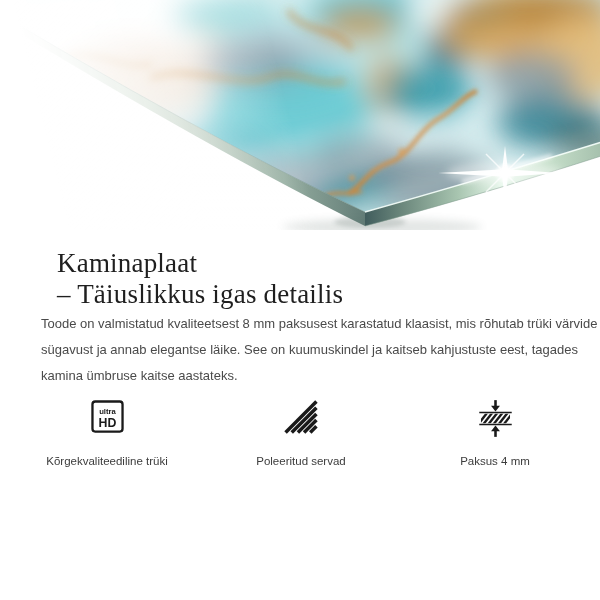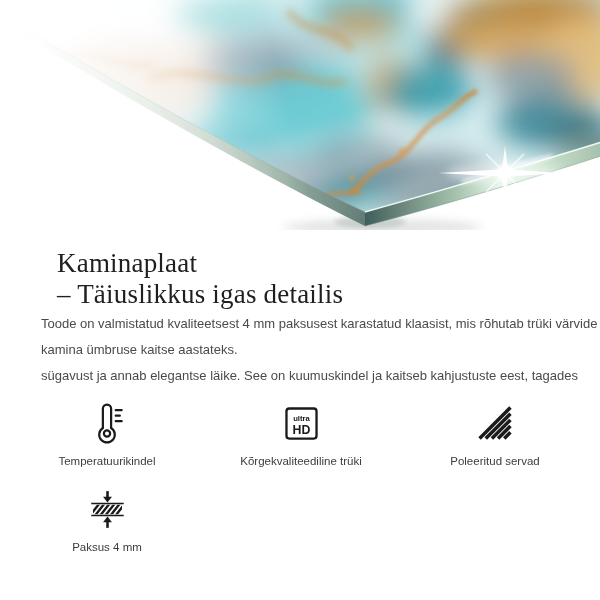--- a/index.html
+++ b/index.html
@@ -19,21 +19,21 @@
   .heading span{display:block;}
   .desc{
     position:absolute;left:41px;top:311px;
     font-size:13px;line-height:26px;color:#4a4a4a;white-space:nowrap;
   }
   .features{
     position:absolute;left:10px;top:398px;
     display:grid;grid-template-columns:repeat(3,194px);grid-auto-rows:86px;
   }
   .feature{display:flex;flex-direction:column;align-items:center;}
-  .icon-box{height:50px;display:flex;align-items:center;justify-content:center;}
+  .icon-box{height:50px;display:flex;justify-content:center;}
   .feature-label{font-size:11.5px;color:#3c3c3c;margin-top:7px;text-align:center;}
   .icon-stroke{stroke:#1a1a1a;fill:none;}
 </style>
 </head>
 <body>
 
 <div class="hero">
 <svg width="600" height="230" viewBox="0 0 600 230">
   <defs>
     <filter id="blurA" x="-60%" y="-60%" width="220%" height="220%">
@@ -152,41 +152,27 @@
   </g>
 </svg>
 </div>
 
 <h1 class="heading">
   <span>Kaminaplaat</span>
   <span>– Täiuslikkus igas detailis</span>
 </h1>
 
 <div class="desc">
-  <div>Toode on valmistatud kvaliteetsest 4 mm paksusest karastatud klaasist, mis rõhutab trüki värvide</div>
+  <div>Toode on valmistatud kvaliteetsest 8 mm paksusest karastatud klaasist, mis rõhutab trüki värvide</div>
+  <div>sügavust ja annab elegantse läike. See on kuumuskindel ja kaitseb kahjustuste eest, tagades</div>
   <div>kamina ümbruse kaitse aastateks.</div>
-  <div>sügavust ja annab elegantse läike. See on kuumuskindel ja kaitseb kahjustuste eest, tagades</div>
 </div>
 
 <div class="features">
 
-  <div class="feature">
-    <div class="icon-box">
-      <svg width="44" height="44" viewBox="0 0 48 48">
-        <g class="icon-stroke" stroke-width="2.4" stroke-linecap="round">
-          <path d="M19.5 29.5 V8.5 a4.5 4.5 0 0 1 9 0 V29.5 a8.5 8.5 0 1 1 -9 0 Z"></path>
-          <circle cx="24" cy="35.5" r="3.4"></circle>
-          <path d="M33.5 10 h6.5"></path>
-          <path d="M33.5 16 h4.5"></path>
-          <path d="M33.5 22 h6.5"></path>
-        </g>
-      </svg>
-    </div>
-    <div class="feature-label">Temperatuurikindel</div>
-  </div>
 
   <div class="feature">
     <div class="icon-box">
       <svg width="37" height="37" viewBox="0 0 48 48">
         <rect x="4.5" y="4.5" width="39" height="39" rx="3.5" class="icon-stroke" stroke-width="3"></rect>
         <text x="24" y="20.5" text-anchor="middle" font-size="10" font-weight="bold" fill="#1a1a1a" font-family="Liberation Sans, DejaVu Sans, sans-serif">ultra</text>
         <text x="24" y="37" text-anchor="middle" font-size="16" font-weight="bold" fill="#1a1a1a" font-family="Liberation Sans, DejaVu Sans, sans-serif">HD</text>
       </svg>
     </div>
     <div class="feature-label">Kõrgekvaliteediline trüki</div>

